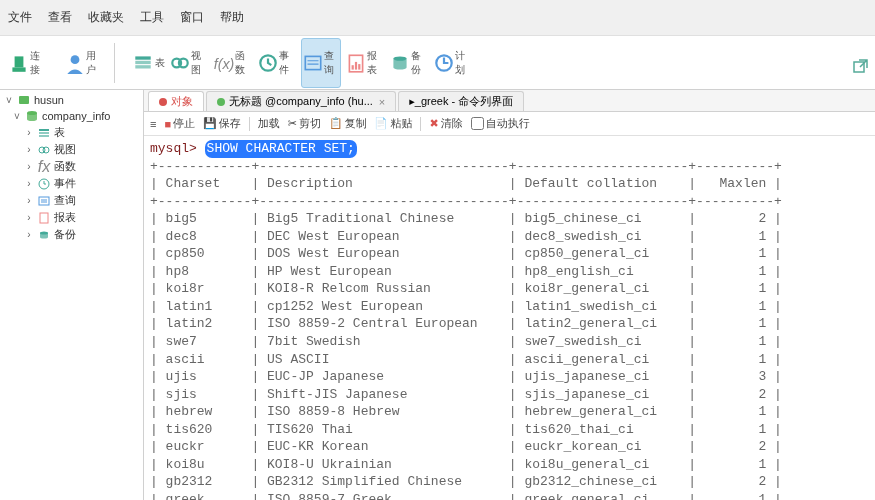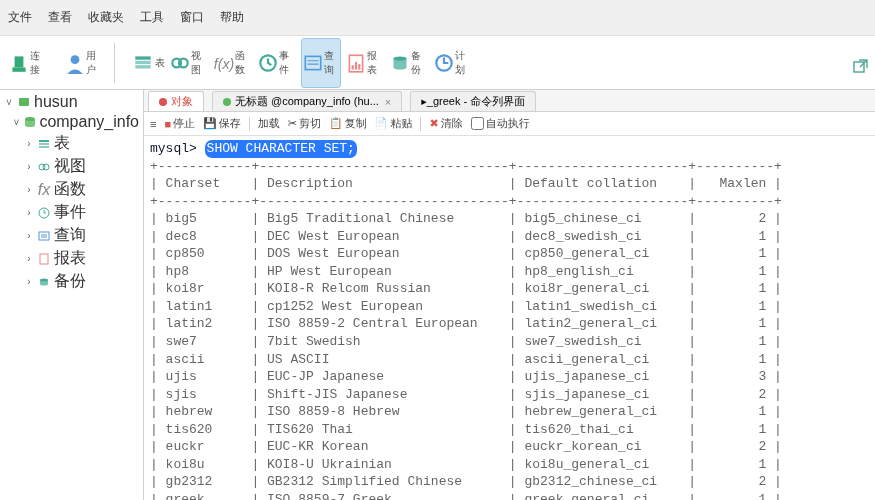--- a/index.html
+++ b/index.html
@@ -9,37 +9,37 @@
 .toolbar { height: 54px; background: #fff; display: flex; align-items: center; padding: 0 8px; gap: 4px; border-bottom: 1px solid #d0d0d0; }
 .tb-item { display: flex; flex-direction: row; align-items: center; justify-content: flex-end; width: 40px; height: 50px; cursor: pointer; font-size: 10px; color: #555; border-radius: 3px; }
 .tb-item.active { background: #cce5f5; border: 1px solid #99c9e8; }
 .tb-item .ico { width: 24px; height: 24px; display: flex; align-items: center; justify-content: center; }
 .tb-sep { width: 1px; height: 40px; background: #d0d0d0; margin: 0 6px; }
 .workspace { display: flex; height: 426px; }
 .sidebar { width: 144px; background: #fff; border-right: 1px solid #d0d0d0; overflow-y: auto; font-size: 12px; padding: 2px 0; }
 .tree-node { display: flex; align-items: center; padding: 1px 4px; cursor: pointer; white-space: nowrap; color: #333; }
 .tree-toggle { width: 10px; text-align: center; color: #666; font-size: 10px; }
 .tree-icon { width: 14px; height: 14px; margin: 0 3px; display: inline-flex; align-items: center; justify-content: center; }
-.tree-label { font-size: 16px; }
+.tree-label { font-size: 11px; }
 .lvl1 { padding-left: 12px; }
 .lvl2 { padding-left: 24px; }
 .main { flex: 1; display: flex; flex-direction: column; overflow: hidden; }
-.tabbar { height: 22px; background: #f5f5f5; display: flex; align-items: flex-end; border-bottom: 1px solid #d0d0d0; padding-left: 4px; gap: 8px; }
+.tabbar { height: 22px; background: #f5f5f5; display: flex; align-items: flex-end; border-bottom: 1px solid #d0d0d0; padding-left: 4px; gap: 2px; }
 .tab { height: 20px; padding: 0 10px; display: flex; align-items: center; font-size: 11px; background: #f0f0f0; border: 1px solid #d0d0d0; border-bottom: none; border-radius: 3px 3px 0 0; cursor: pointer; }
 .tab.active { background: #fff; color: #d9534f; }
 .tab .dot { width: 8px; height: 8px; border-radius: 50%; margin-right: 4px; }
 .tab .dot.red { background: #d9534f; }
 .tab .dot.green { background: #5cb85c; }
 .tab .close { margin-left: 6px; color: #888; }
 .subtoolbar { height: 24px; background: #fff; display: flex; align-items: center; padding: 0 6px; gap: 8px; border-bottom: 1px solid #e0e0e0; font-size: 11px; color: #444; }
 .subtoolbar .btn { display: flex; align-items: center; gap: 2px; cursor: pointer; }
 .subtoolbar .sep { width: 1px; height: 14px; background: #d0d0d0; }
 .console { flex: 1; overflow-y: auto; padding: 4px 6px; font-family: "Consolas", "Courier New", monospace; font-size: 13px; line-height: 1.35; color: #333; white-space: pre; }
 .prompt-line { display: flex; align-items: center; }
-.prompt { color: #0f172a; }
+.prompt { color: #7f1d1d; }
 .highlight { background: #2979ff; color: #fff; padding: 0 2px; border-radius: 7px; }
 .table-out { color: #666; }
 .golink { position: absolute; top: 58px; right: 6px; width: 16px; height: 16px; }
 </style>
 </head>
 <body>
 
 <div class="menubar" id="menubar">
     <span>文件</span>
     <span>查看</span>

